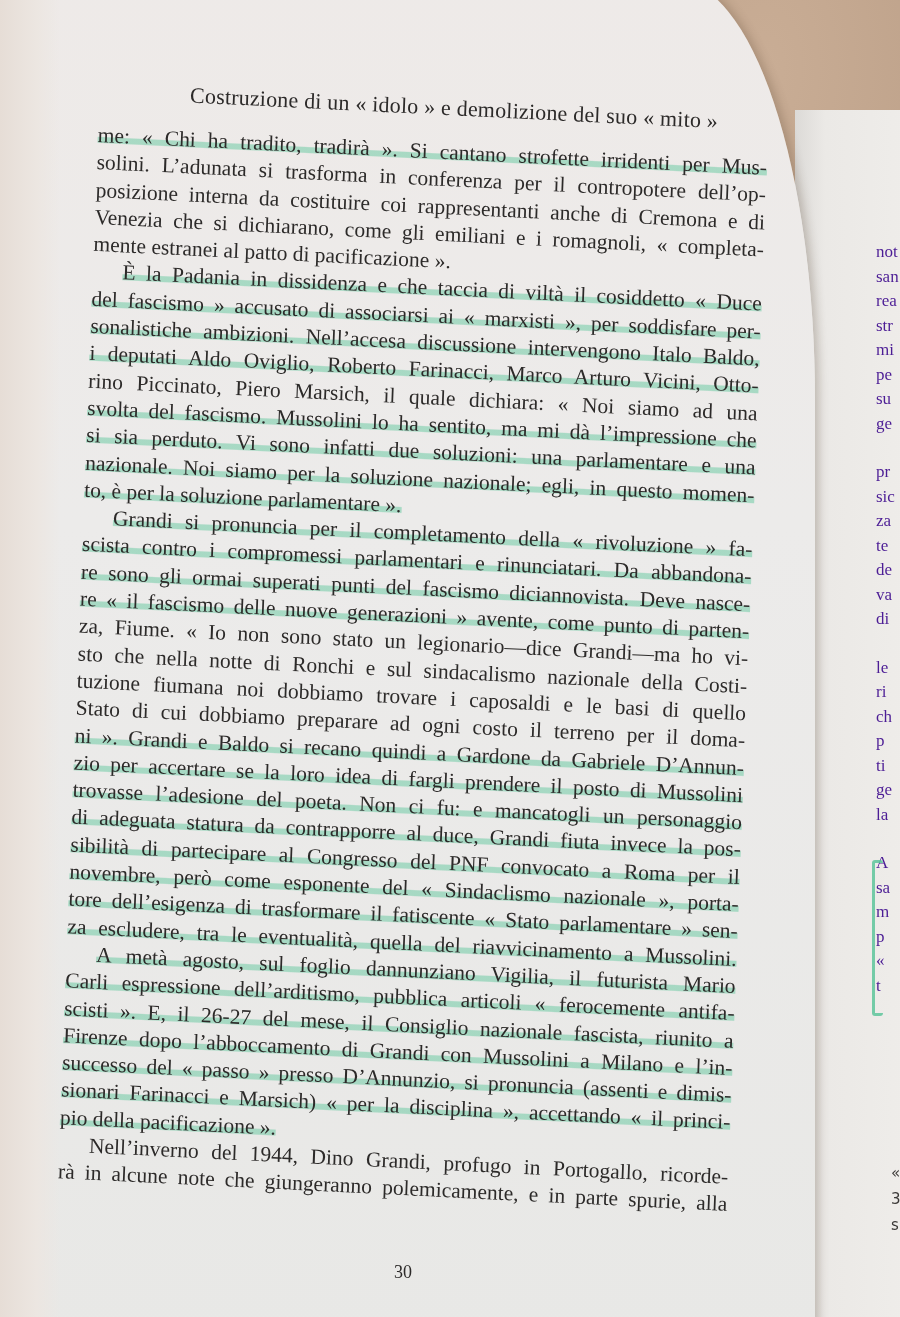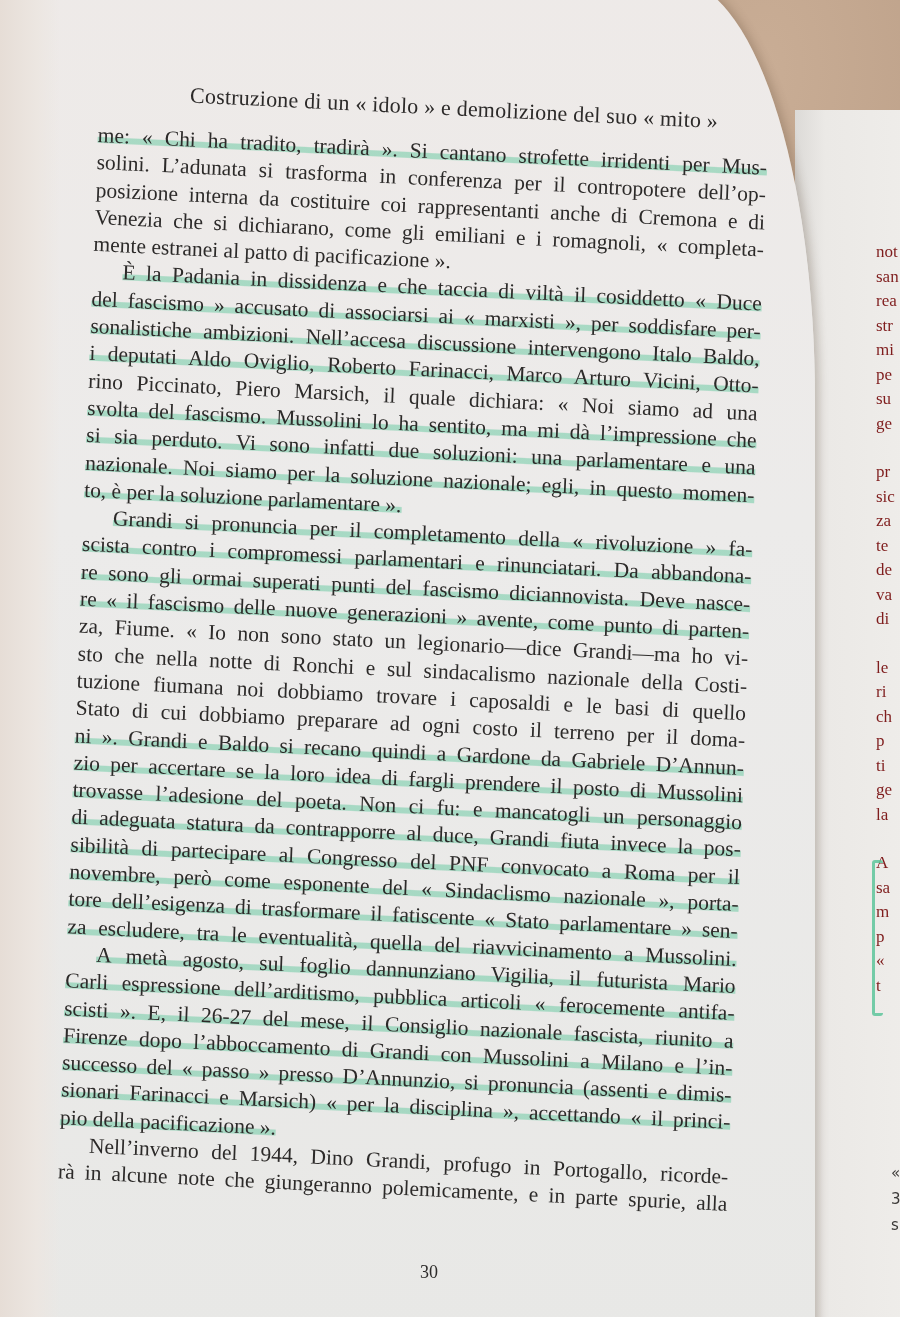--- a/index.html
+++ b/index.html
@@ -70,32 +70,32 @@
       text-align-last: justify;
       padding-left: 0;
     }
     .line.indent { padding-left: 30px; }
     .line.end { text-align-last: left; }
     .hl {
       background: linear-gradient(180deg, rgba(0,0,0,0) 55%, rgba(84,196,150,0.45) 60%, rgba(84,196,150,0.45) 80%, rgba(0,0,0,0) 85%);
     }
     .page-number {
       position: absolute;
-      left: 420px;
+      left: 394px;
       top: 1262px;
       font-size: 18px;
       color: #2c2a29;
     }
     .facing-text {
       position: absolute;
       left: 876px;
       top: 240px;
       font-size: 17px;
       line-height: 24.5px;
-      color: #7f1d1d;
+      color: #4c1d95;
     }
     .facing-text .frag { display: block; white-space: nowrap; height: 24.5px; }
     .facing-text .gap { display: block; height: 24px; }
     .bracket-mark {
       position: absolute;
       left: 872px;
       top: 860px;
       width: 8px;
       height: 150px;
       border-left: 3px solid rgba(84,196,150,0.8);

